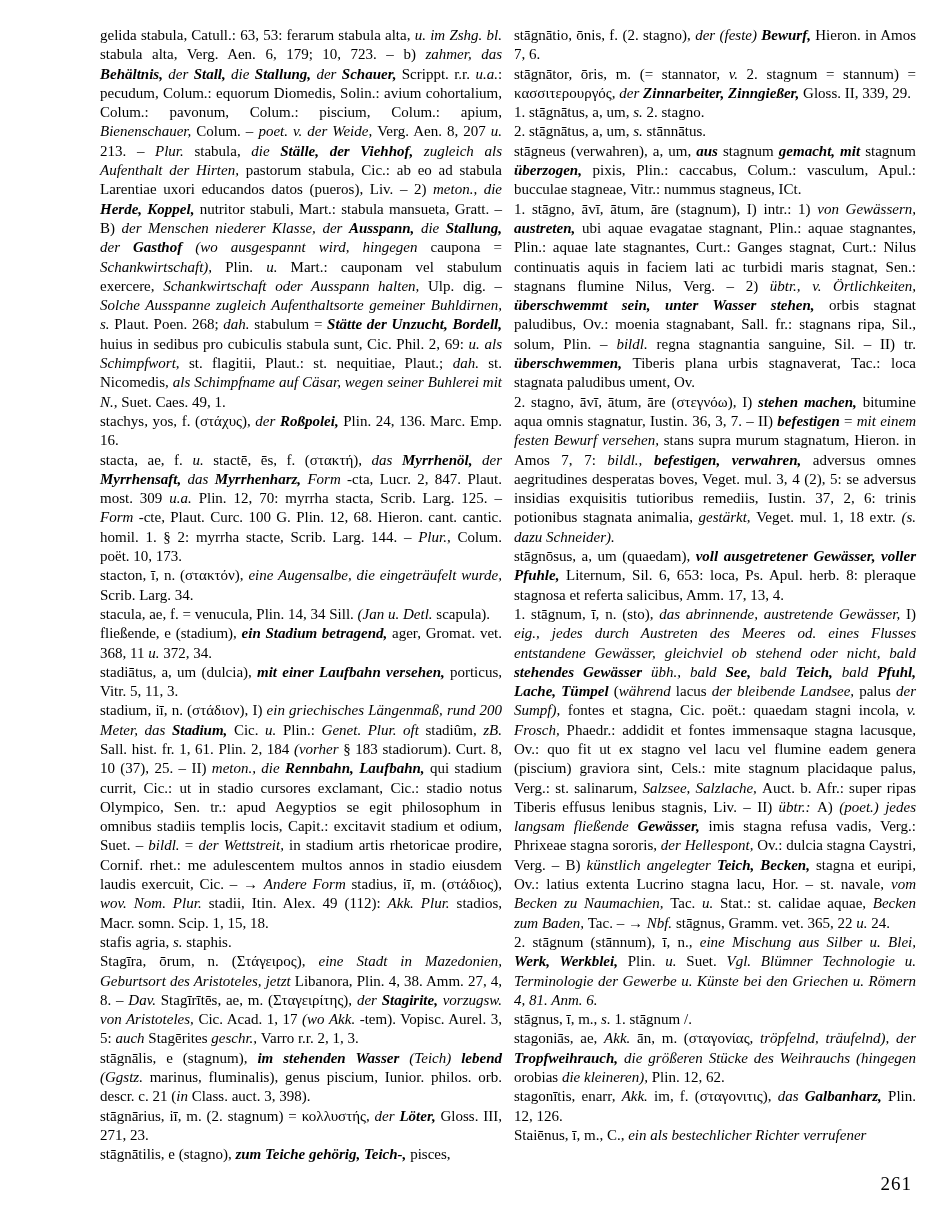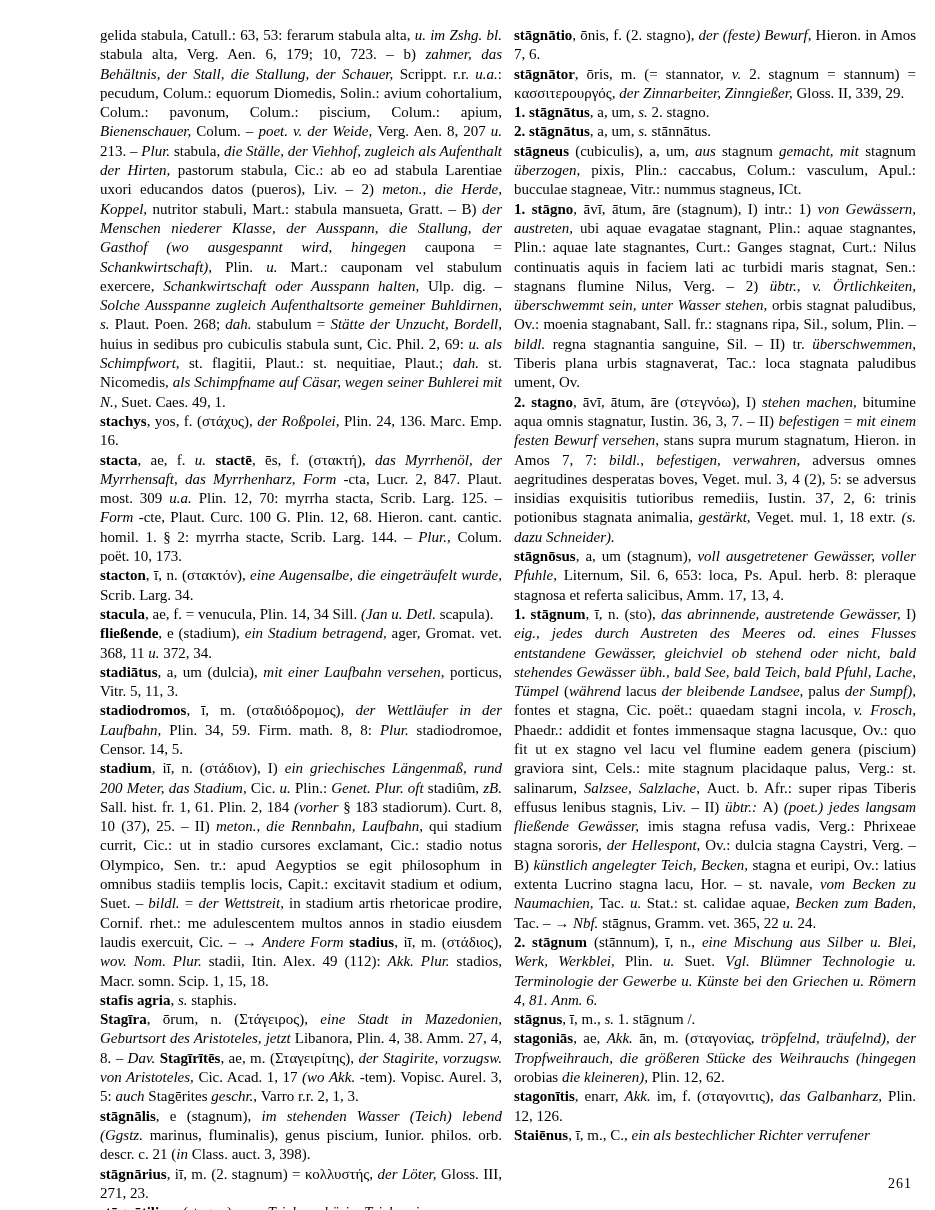--- a/index.html
+++ b/index.html
@@ -21,61 +21,60 @@
     width: 816px;
     display: flex;
     gap: 12px;
   }
   .column {
     width: 402px;
     text-align: justify;
     hyphens: none;
   }
   p.entry { margin: 0; padding: 0; }
-  .seg-b  { font-weight: bold; }
+  .seg-b  { font-weight: normal; }
   .seg-i  { font-style: italic; }
-  .seg-bi { font-weight: normal; font-style: italic; }
+  .seg-bi { font-weight: bold; font-style: italic; }
   .page-number {
     position: absolute;
     right: 23px;
     top: 1174px;
-    font-size: 14px;
+    font-size: 19px;
     letter-spacing: 1px;
   }
 </style>
 </head>
 <body>
 
 <div class="page">
   <div class="columns">
     <div class="column">
         <p class="entry"><span>gelida stabula, Catull.: 63, 53: ferarum stabula alta, </span><span class="seg-i">u. im Zshg. bl. </span><span>stabula alta, Verg. Aen. 6, 179; 10, 723. – b) </span><span class="seg-i">zahmer, das </span><span class="seg-bi">Behältnis, </span><span class="seg-i">der </span><span class="seg-bi">Stall, </span><span class="seg-i">die </span><span class="seg-bi">Stallung, </span><span class="seg-i">der </span><span class="seg-bi">Schauer, </span><span>Scrippt. r.r. </span><span class="seg-i">u.a.</span><span>: pecudum, Colum.: equorum Diomedis, Solin.: avium cohortalium, Colum.: pavonum, Colum.: piscium, Colum.: apium, </span><span class="seg-i">Bienenschauer, </span><span>Colum. – </span><span class="seg-i">poet. v. der Weide, </span><span>Verg. Aen. 8, 207 </span><span class="seg-i">u. </span><span>213. – </span><span class="seg-i">Plur. </span><span>stabula, </span><span class="seg-i">die </span><span class="seg-bi">Ställe, der Viehhof, </span><span class="seg-i">zugleich als Aufenthalt der Hirten, </span><span>pastorum stabula, Cic.: ab eo ad stabula Larentiae uxori educandos datos (pueros), Liv. – 2) </span><span class="seg-i">meton., die </span><span class="seg-bi">Herde, Koppel, </span><span>nutritor stabuli, Mart.: stabula mansueta, Gratt. – B) </span><span class="seg-i">der Menschen niederer Klasse, der </span><span class="seg-bi">Ausspann, </span><span class="seg-i">die </span><span class="seg-bi">Stallung, </span><span class="seg-i">der </span><span class="seg-bi">Gasthof </span><span class="seg-i">(wo ausgespannt wird, hingegen </span><span>caupona = </span><span class="seg-i">Schankwirtschaft), </span><span>Plin. </span><span class="seg-i">u. </span><span>Mart.: cauponam vel stabulum exercere, </span><span class="seg-i">Schankwirtschaft oder Ausspann halten, </span><span>Ulp. dig. – </span><span class="seg-i">Solche Ausspanne zugleich Aufenthaltsorte gemeiner Buhldirnen, s. </span><span>Plaut. Poen. 268; </span><span class="seg-i">dah. </span><span>stabulum = </span><span class="seg-bi">Stätte der Unzucht, Bordell, </span><span>huius in sedibus pro cubiculis stabula sunt, Cic. Phil. 2, 69: </span><span class="seg-i">u. als Schimpfwort, </span><span>st. flagitii, Plaut.: st. nequitiae, Plaut.; </span><span class="seg-i">dah. </span><span>st. Nicomedis, </span><span class="seg-i">als Schimpfname auf Cäsar, wegen seiner Buhlerei mit N., </span><span>Suet. Caes. 49, 1.</span></p>
         <p class="entry"><span class="seg-b">stachys</span><span>, yos, f. (στάχυς), </span><span class="seg-i">der </span><span class="seg-bi">Roßpolei, </span><span>Plin. 24, 136. Marc. Emp. 16.</span></p>
         <p class="entry"><span class="seg-b">stacta</span><span>, ae, f. </span><span class="seg-i">u. </span><span class="seg-b">stactē</span><span>, ēs, f. (στακτή), </span><span class="seg-i">das </span><span class="seg-bi">Myrrhenöl, </span><span class="seg-i">der </span><span class="seg-bi">Myrrhensaft, </span><span class="seg-i">das </span><span class="seg-bi">Myrrhenharz, </span><span class="seg-i">Form </span><span>-cta, Lucr. 2, 847. Plaut. most. 309 </span><span class="seg-i">u.a. </span><span>Plin. 12, 70: myrrha stacta, Scrib. Larg. 125. – </span><span class="seg-i">Form </span><span>-cte, Plaut. Curc. 100 G. Plin. 12, 68. Hieron. cant. cantic. homil. 1. § 2: myrrha stacte, Scrib. Larg. 144. – </span><span class="seg-i">Plur.</span><span>, Colum. poët. 10, 173.</span></p>
         <p class="entry"><span class="seg-b">stacton</span><span>, ī, n. (στακτόν), </span><span class="seg-i">eine Augensalbe, die eingeträufelt wurde, </span><span>Scrib. Larg. 34.</span></p>
         <p class="entry"><span class="seg-b">stacula</span><span>, ae, f. = venucula, Plin. 14, 34 Sill. </span><span class="seg-i">(Jan u. Detl. </span><span>scapula).</span></p>
         <p class="entry"><span class="seg-b">fließende</span><span>, e (stadium), </span><span class="seg-bi">ein Stadium betragend, </span><span>ager, Gromat. vet. 368, 11 </span><span class="seg-i">u. </span><span>372, 34.</span></p>
         <p class="entry"><span class="seg-b">stadiātus</span><span>, a, um (dulcia), </span><span class="seg-bi">mit einer Laufbahn versehen, </span><span>porticus, Vitr. 5, 11, 3.</span></p>
-        <p class="entry"><span class="seg-b">stadiodromos</span><span>, ī, m. (σταδιόδρομος), </span><span class="seg-i">der </span><span class="seg-bi">Wettläufer in der Laufbahn, </span><span>Plin. 34, 59. Firm. math. 8, 8: </span><span class="seg-i">Plur. </span><span>stadiodromoe, Censor. 14, 5.</span></p>
         <p class="entry"><span class="seg-b">stadium</span><span>, iī, n. (στάδιον), I) </span><span class="seg-i">ein griechisches Längenmaß, rund 200 Meter, das </span><span class="seg-bi">Stadium, </span><span>Cic. </span><span class="seg-i">u. </span><span>Plin.: </span><span class="seg-i">Genet. Plur. oft </span><span>stadiûm, </span><span class="seg-i">zB. </span><span>Sall. hist. fr. 1, 61. Plin. 2, 184 </span><span class="seg-i">(vorher </span><span>§ 183 stadiorum). Curt. 8, 10 (37), 25. – II) </span><span class="seg-i">meton., die </span><span class="seg-bi">Rennbahn, Laufbahn, </span><span>qui stadium currit, Cic.: ut in stadio cursores exclamant, Cic.: stadio notus Olympico, Sen. tr.: apud Aegyptios se egit philosophum in omnibus stadiis templis locis, Capit.: excitavit stadium et odium, Suet. – </span><span class="seg-i">bildl. </span><span>= </span><span class="seg-i">der Wettstreit, </span><span>in stadium artis rhetoricae prodire, Cornif. rhet.: me adulescentem multos annos in stadio eiusdem laudis exercuit, Cic. – → </span><span class="seg-i">Andere Form </span><span class="seg-b">stadius</span><span>, iī, m. (στάδιος), </span><span class="seg-i">wov. Nom. Plur. </span><span>stadii, Itin. Alex. 49 (112): </span><span class="seg-i">Akk. Plur. </span><span>stadios, Macr. somn. Scip. 1, 15, 18.</span></p>
         <p class="entry"><span class="seg-b">stafis agria</span><span>, </span><span class="seg-i">s. </span><span>staphis.</span></p>
         <p class="entry"><span class="seg-b">Stagīra</span><span>, ōrum, n. (Στάγειρος), </span><span class="seg-i">eine Stadt in Mazedonien, Geburtsort des Aristoteles, jetzt </span><span>Libanora, Plin. 4, 38. Amm. 27, 4, 8. – </span><span class="seg-i">Dav. </span><span class="seg-b">Stagīrītēs</span><span>, ae, m. (Σταγειρίτης), </span><span class="seg-i">der </span><span class="seg-bi">Stagirite, </span><span class="seg-i">vorzugsw. von Aristoteles, </span><span>Cic. Acad. 1, 17 </span><span class="seg-i">(wo Akk. </span><span>-tem). Vopisc. Aurel. 3, 5: </span><span class="seg-i">auch </span><span>Stagērites </span><span class="seg-i">geschr., </span><span>Varro r.r. 2, 1, 3.</span></p>
         <p class="entry"><span class="seg-b">stāgnālis</span><span>, e (stagnum), </span><span class="seg-bi">im stehenden Wasser </span><span class="seg-i">(Teich) </span><span class="seg-bi">lebend </span><span class="seg-i">(Ggstz. </span><span>marinus, fluminalis), genus piscium, Iunior. philos. orb. descr. c. 21 (</span><span class="seg-i">in </span><span>Class. auct. 3, 398).</span></p>
         <p class="entry"><span class="seg-b">stāgnārius</span><span>, iī, m. (2. stagnum) = κολλυστής, </span><span class="seg-i">der </span><span class="seg-bi">Löter, </span><span>Gloss. III, 271, 23.</span></p>
         <p class="entry"><span class="seg-b">stāgnātilis</span><span>, e (stagno), </span><span class="seg-bi">zum Teiche gehörig, Teich-, </span><span>pisces,</span></p>
       </div>
     <div class="column">
         <p class="entry"><span class="seg-b">stāgnātio</span><span>, ōnis, f. (2. stagno), </span><span class="seg-i">der (feste) </span><span class="seg-bi">Bewurf, </span><span>Hieron. in Amos 7, 6.</span></p>
         <p class="entry"><span class="seg-b">stāgnātor</span><span>, ōris, m. (= stannator, </span><span class="seg-i">v. </span><span>2. stagnum = stannum) = κασσιτερουργός, </span><span class="seg-i">der </span><span class="seg-bi">Zinnarbeiter, Zinngießer, </span><span>Gloss. II, 339, 29.</span></p>
         <p class="entry"><span class="seg-b">1. stāgnātus</span><span>, a, um, </span><span class="seg-i">s. </span><span>2. stagno.</span></p>
         <p class="entry"><span class="seg-b">2. stāgnātus</span><span>, a, um, </span><span class="seg-i">s. </span><span>stānnātus.</span></p>
-        <p class="entry"><span class="seg-b">stāgneus</span><span> (cubiculis), a, um, </span><span class="seg-bi">aus </span><span>stagnum </span><span class="seg-bi">gemacht, mit </span><span>stagnum </span><span class="seg-bi">überzogen, </span><span>pixis, Plin.: caccabus, Colum.: vasculum, Apul.: bucculae stagneae, Vitr.: nummus stagneus, ICt.</span></p>
+        <p class="entry"><span class="seg-b">stāgneus</span><span> (verwahren), a, um, </span><span class="seg-bi">aus </span><span>stagnum </span><span class="seg-bi">gemacht, mit </span><span>stagnum </span><span class="seg-bi">überzogen, </span><span>pixis, Plin.: caccabus, Colum.: vasculum, Apul.: bucculae stagneae, Vitr.: nummus stagneus, ICt.</span></p>
         <p class="entry"><span class="seg-b">1. stāgno</span><span>, āvī, ātum, āre (stagnum), I) intr.: 1) </span><span class="seg-i">von Gewässern, </span><span class="seg-bi">austreten, </span><span>ubi aquae evagatae stagnant, Plin.: aquae stagnantes, Plin.: aquae late stagnantes, Curt.: Ganges stagnat, Curt.: Nilus continuatis aquis in faciem lati ac turbidi maris stagnat, Sen.: stagnans flumine Nilus, Verg. – 2) </span><span class="seg-i">übtr., v. Örtlichkeiten, </span><span class="seg-bi">überschwemmt sein, unter Wasser stehen, </span><span>orbis stagnat paludibus, Ov.: moenia stagnabant, Sall. fr.: stagnans ripa, Sil., solum, Plin. – </span><span class="seg-i">bildl. </span><span>regna stagnantia sanguine, Sil. – II) tr. </span><span class="seg-bi">überschwemmen, </span><span>Tiberis plana urbis stagnaverat, Tac.: loca stagnata paludibus ument, Ov.</span></p>
         <p class="entry"><span class="seg-b">2. stagno</span><span>, āvī, ātum, āre (στεγνόω), I) </span><span class="seg-bi">stehen machen, </span><span>bitumine aqua omnis stagnatur, Iustin. 36, 3, 7. – II) </span><span class="seg-bi">befestigen </span><span>= </span><span class="seg-i">mit einem festen Bewurf versehen, </span><span>stans supra murum stagnatum, Hieron. in Amos 7, 7: </span><span class="seg-i">bildl., </span><span class="seg-bi">befestigen, verwahren, </span><span>adversus omnes aegritudines desperatas boves, Veget. mul. 3, 4 (2), 5: se adversus insidias exquisitis tutioribus remediis, Iustin. 37, 2, 6: trinis potionibus stagnata animalia, </span><span class="seg-i">gestärkt, </span><span>Veget. mul. 1, 18 extr. </span><span class="seg-i">(s. dazu Schneider).</span></p>
-        <p class="entry"><span class="seg-b">stāgnōsus</span><span>, a, um (stagnum), </span><span class="seg-bi">voll ausgetretener Gewässer, voller Pfuhle, </span><span>Liternum, Sil. 6, 653: loca, Ps. Apul. herb. 8: pleraque stagnosa et referta salicibus, Amm. 17, 13, 4.</span></p>
+        <p class="entry"><span class="seg-b">stāgnōsus</span><span>, a, um (quaedam), </span><span class="seg-bi">voll ausgetretener Gewässer, voller Pfuhle, </span><span>Liternum, Sil. 6, 653: loca, Ps. Apul. herb. 8: pleraque stagnosa et referta salicibus, Amm. 17, 13, 4.</span></p>
         <p class="entry"><span class="seg-b">1. stāgnum</span><span>, ī, n. (sto), </span><span class="seg-i">das abrinnende, austretende Gewässer, </span><span>I) </span><span class="seg-i">eig., jedes durch Austreten des Meeres od. eines Flusses entstandene Gewässer, gleichviel ob stehend oder nicht, bald </span><span class="seg-bi">stehendes Gewässer </span><span class="seg-i">übh., bald </span><span class="seg-bi">See, </span><span class="seg-i">bald </span><span class="seg-bi">Teich, </span><span class="seg-i">bald </span><span class="seg-bi">Pfuhl, Lache, Tümpel </span><span>(</span><span class="seg-i">während </span><span>lacus </span><span class="seg-i">der bleibende Landsee, </span><span>palus </span><span class="seg-i">der Sumpf), </span><span>fontes et stagna, Cic. poët.: quaedam stagni incola, </span><span class="seg-i">v. Frosch, </span><span>Phaedr.: addidit et fontes immensaque stagna lacusque, Ov.: quo fit ut ex stagno vel lacu vel flumine eadem genera (piscium) graviora sint, Cels.: mite stagnum placidaque palus, Verg.: st. salinarum, </span><span class="seg-i">Salzsee, Salzlache, </span><span>Auct. b. Afr.: super ripas Tiberis effusus lenibus stagnis, Liv. – II) </span><span class="seg-i">übtr.: </span><span>A) </span><span class="seg-i">(poet.) jedes langsam fließende </span><span class="seg-bi">Gewässer, </span><span>imis stagna refusa vadis, Verg.: Phrixeae stagna sororis, </span><span class="seg-i">der Hellespont, </span><span>Ov.: dulcia stagna Caystri, Verg. – B) </span><span class="seg-i">künstlich angelegter </span><span class="seg-bi">Teich, Becken, </span><span>stagna et euripi, Ov.: latius extenta Lucrino stagna lacu, Hor. – st. navale, </span><span class="seg-i">vom Becken zu Naumachien, </span><span>Tac. </span><span class="seg-i">u. </span><span>Stat.: st. calidae aquae, </span><span class="seg-i">Becken zum Baden, </span><span>Tac. – → </span><span class="seg-i">Nbf. </span><span>stāgnus, Gramm. vet. 365, 22 </span><span class="seg-i">u. </span><span>24.</span></p>
         <p class="entry"><span class="seg-b">2. stāgnum</span><span> (stānnum), ī, n., </span><span class="seg-i">eine Mischung aus Silber u. Blei, </span><span class="seg-bi">Werk, Werkblei, </span><span>Plin. </span><span class="seg-i">u. </span><span>Suet. </span><span class="seg-i">Vgl. Blümner Technologie u. Terminologie der Gewerbe u. Künste bei den Griechen u. Römern 4, 81. Anm. 6.</span></p>
         <p class="entry"><span class="seg-b">stāgnus</span><span>, ī, m., </span><span class="seg-i">s. </span><span>1. stāgnum /.</span></p>
         <p class="entry"><span class="seg-b">stagoniās</span><span>, ae, </span><span class="seg-i">Akk. </span><span>ān, m. (σταγονίας, </span><span class="seg-i">tröpfelnd, träufelnd), der </span><span class="seg-bi">Tropfweihrauch, </span><span class="seg-i">die größeren Stücke des Weihrauchs (hingegen </span><span>orobias </span><span class="seg-i">die kleineren), </span><span>Plin. 12, 62.</span></p>
         <p class="entry"><span class="seg-b">stagonītis</span><span>, enarr, </span><span class="seg-i">Akk. </span><span>im, f. (σταγονιτις), </span><span class="seg-i">das </span><span class="seg-bi">Galbanharz, </span><span>Plin. 12, 126.</span></p>
         <p class="entry"><span class="seg-b">Staiēnus</span><span>, ī, m., C., </span><span class="seg-i">ein als bestechlicher Richter verrufener</span></p>
       </div>
   </div>
   <div class="page-number">261</div>
 </div>

